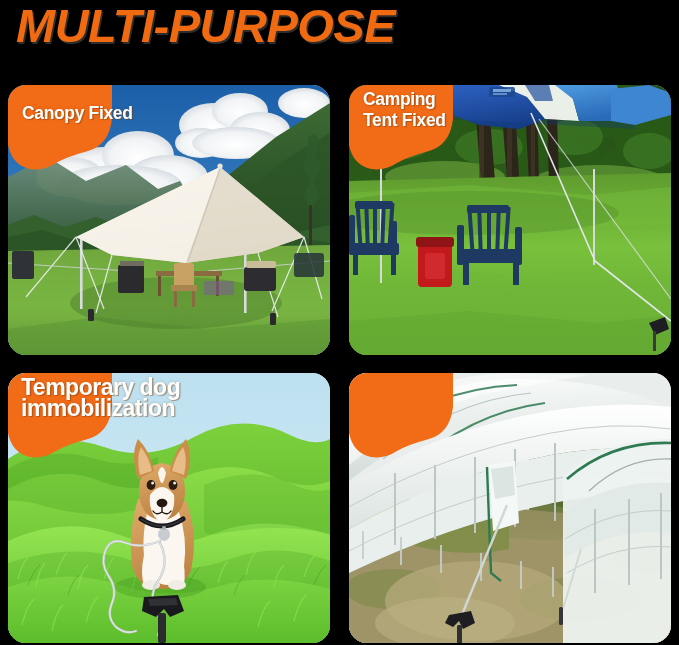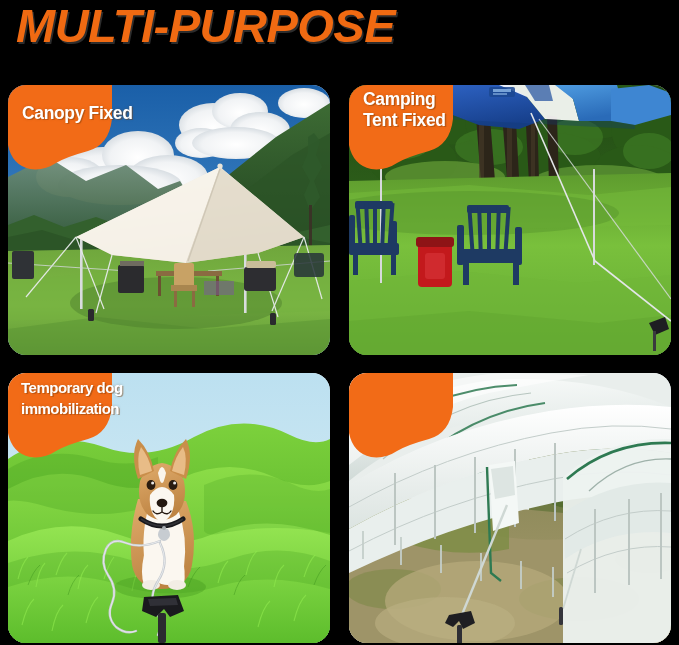--- a/index.html
+++ b/index.html
@@ -88,21 +88,21 @@
     font-weight: bold;
     color: #ffffff;
     white-space: pre-line;
     letter-spacing: -0.35px;
     text-shadow:
        1.4px 1.4px 0 rgba(120,60,10,0.38),
        0 0 3px rgba(120,60,10,0.30);
     font-family: "Liberation Sans", sans-serif;
   }
   .badge-text.two-line { top: 4px; }
-  .badge-text.wide { left: 13px; font-size: 15px; letter-spacing: -0.5px; }
+  .badge-text.wide { left: 13px; font-size: 23px; letter-spacing: -0.5px; }
 </style>
 </head>
 <body>
 
 <div id="page">
 
   <div id="headline">MULTI-PURPOSE</div>
 
   <div id="grid">
 

